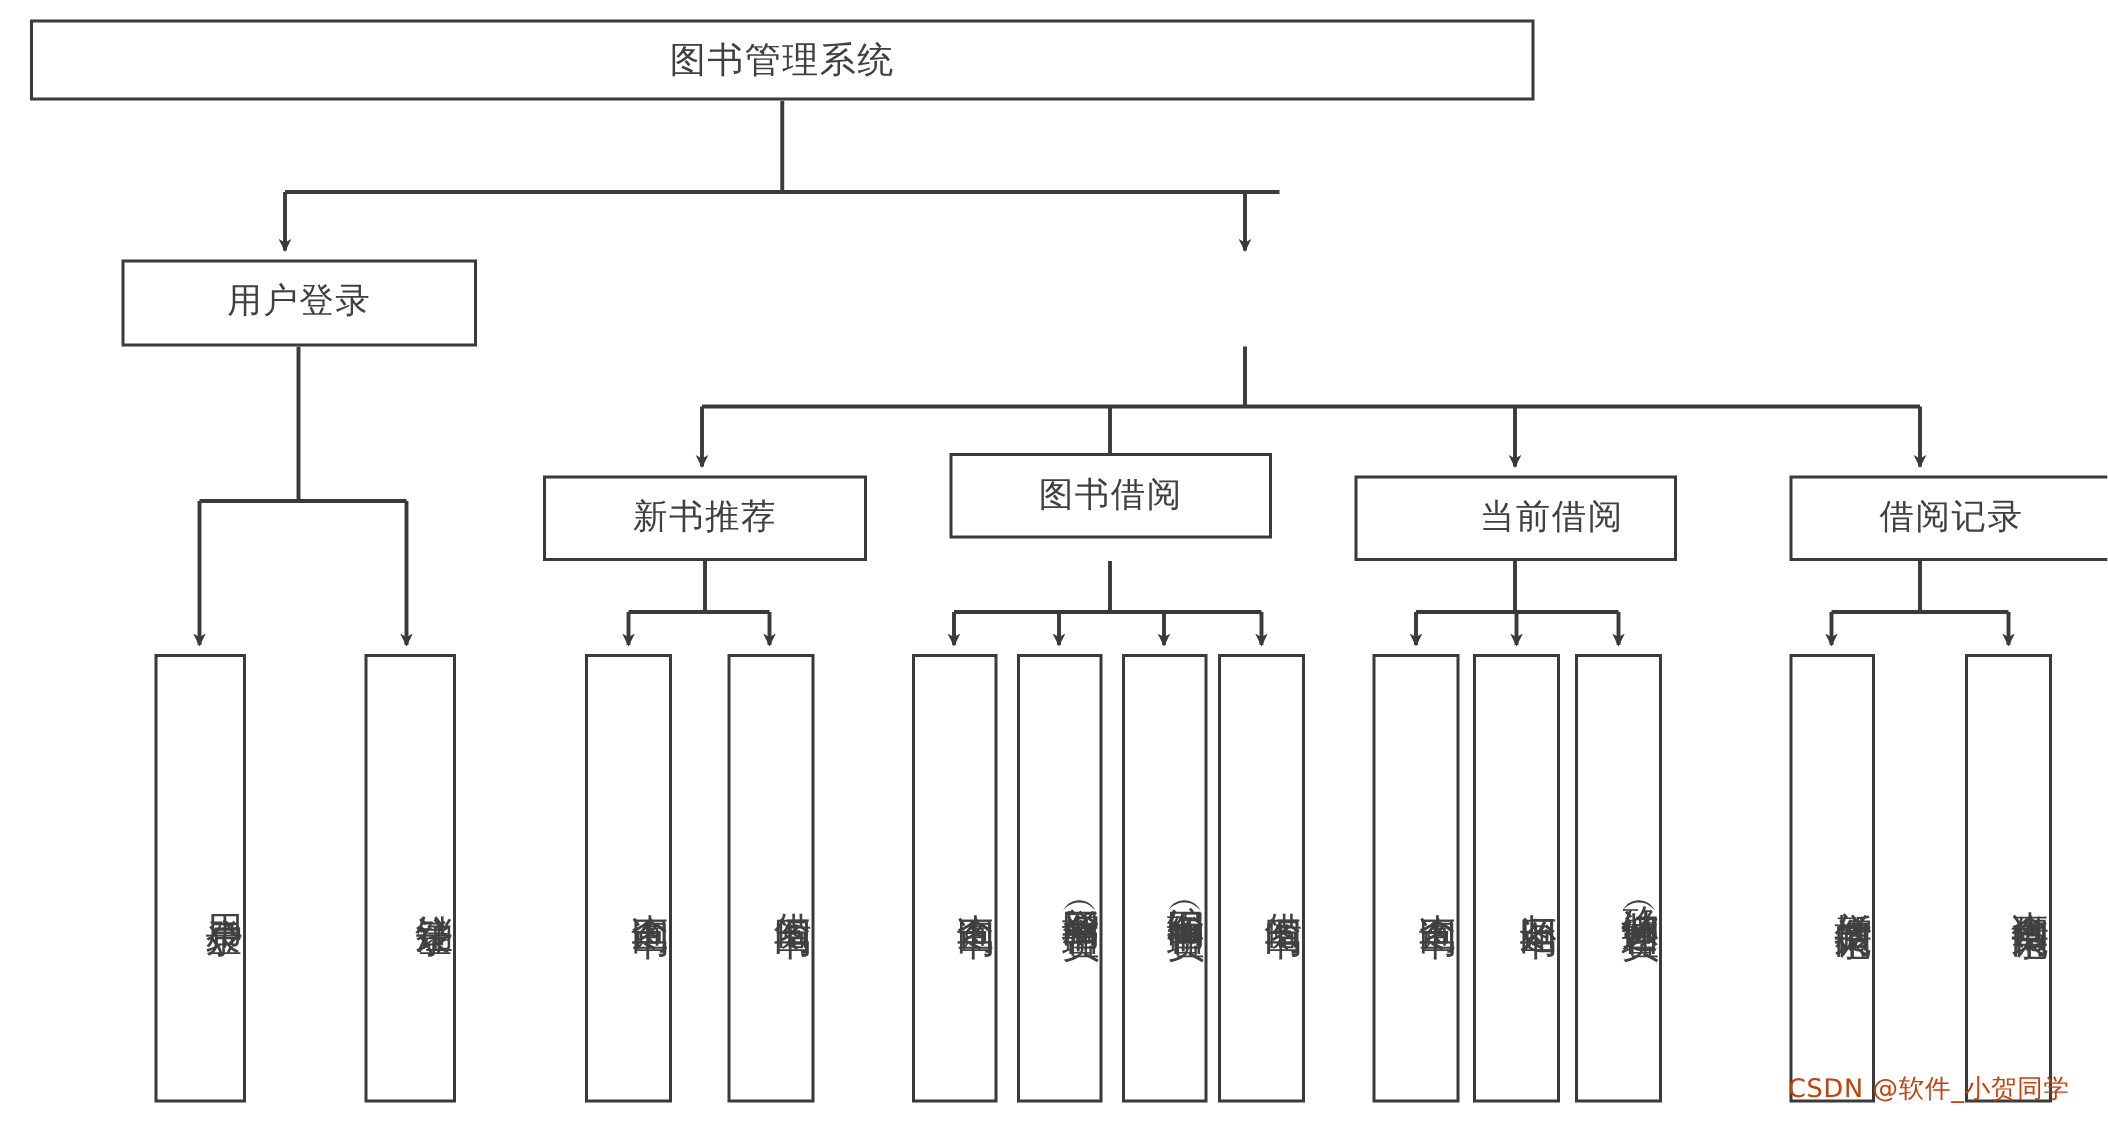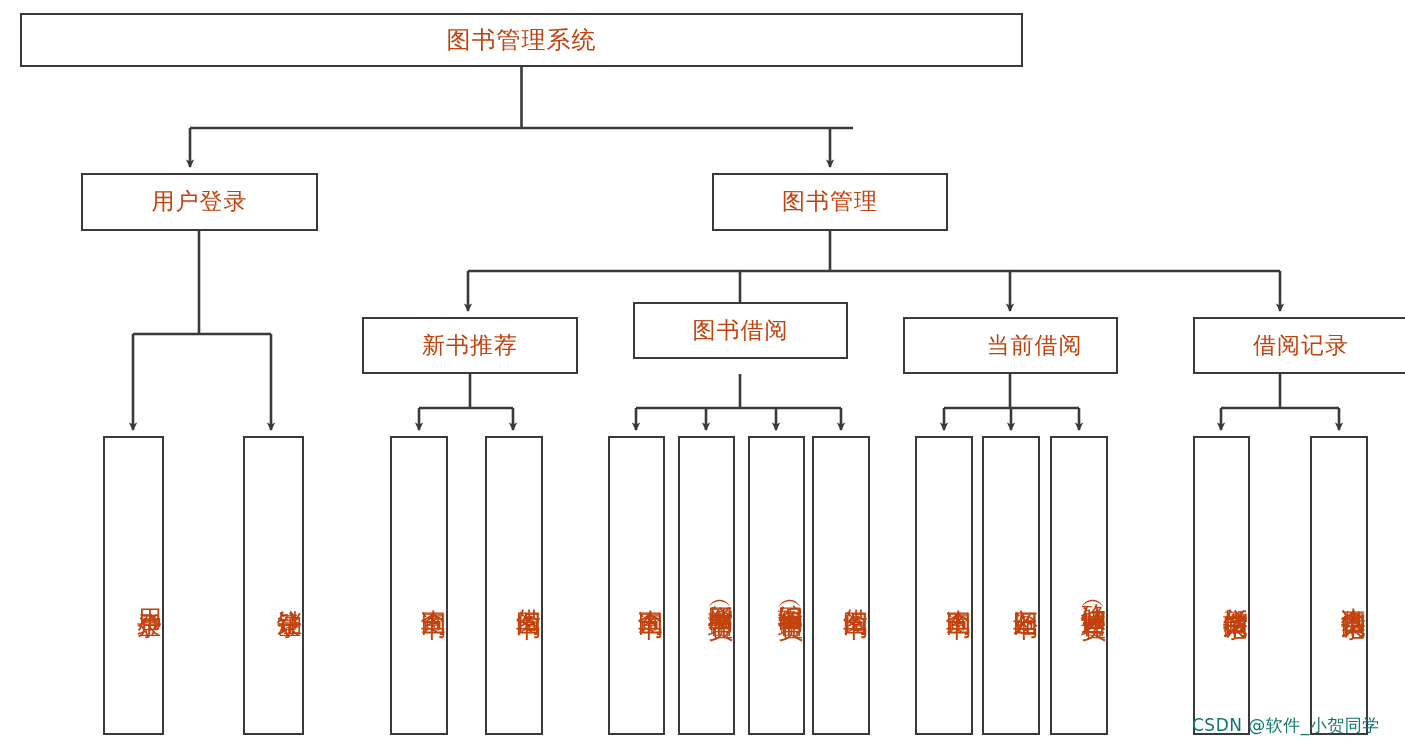--- a/index.html
+++ b/index.html
@@ -28,21 +28,21 @@
   }
   .node {
     position: absolute;
     box-sizing: border-box;
     background: #ffffff;
     border: 2px solid #3a3a3a;
     display: flex;
     align-items: center;
     justify-content: center;
     text-align: center;
-    color: #c2410c;
+    color: #404040;
     z-index: 2;
   }
   .node-h {
     font-size: 23px;
     letter-spacing: 1px;
     line-height: 1.2;
   }
   .node-root {
     font-size: 24px;
   }
@@ -56,21 +56,21 @@
     align-items: flex-start;
     justify-content: center;
   }
   .node-v .vlabel {
     writing-mode: vertical-rl;
     text-orientation: upright;
     white-space: nowrap;
   }
   .watermark {
     position: absolute;
-    color: #0f766e;
+    color: #c2410c;
     font-size: 17px;
     letter-spacing: 0.5px;
     white-space: nowrap;
     z-index: 5;
     font-family: "DejaVu Sans", "Liberation Sans", sans-serif;
   }
 </style>
 </head>
 <body>
 
@@ -127,23 +127,20 @@
   </svg>
 
   <div class="node node-h node-root" style="left:20px; top:13px; width:1003px; height:54px;">
     <span>图书管理系统</span>
   </div>
 
   <div class="node node-h" style="left:81px; top:173px; width:237px; height:58px;">
     <span>用户登录</span>
   </div>
 
-  <div class="node node-h" style="left:712px; top:173px; width:236px; height:58px;">
-    <span>图书管理</span>
-  </div>
 
   <div class="node node-h" style="left:362px; top:317px; width:216px; height:57px;justify-content:center;">
     <span>新书推荐</span>
   </div>
 
   <div class="node node-h" style="left:633px; top:302px; width:215px; height:57px;">
     <span>图书借阅</span>
   </div>
 
   <div class="node node-h" style="left:903px; top:317px; width:215px; height:57px;padding-left:48px;">

